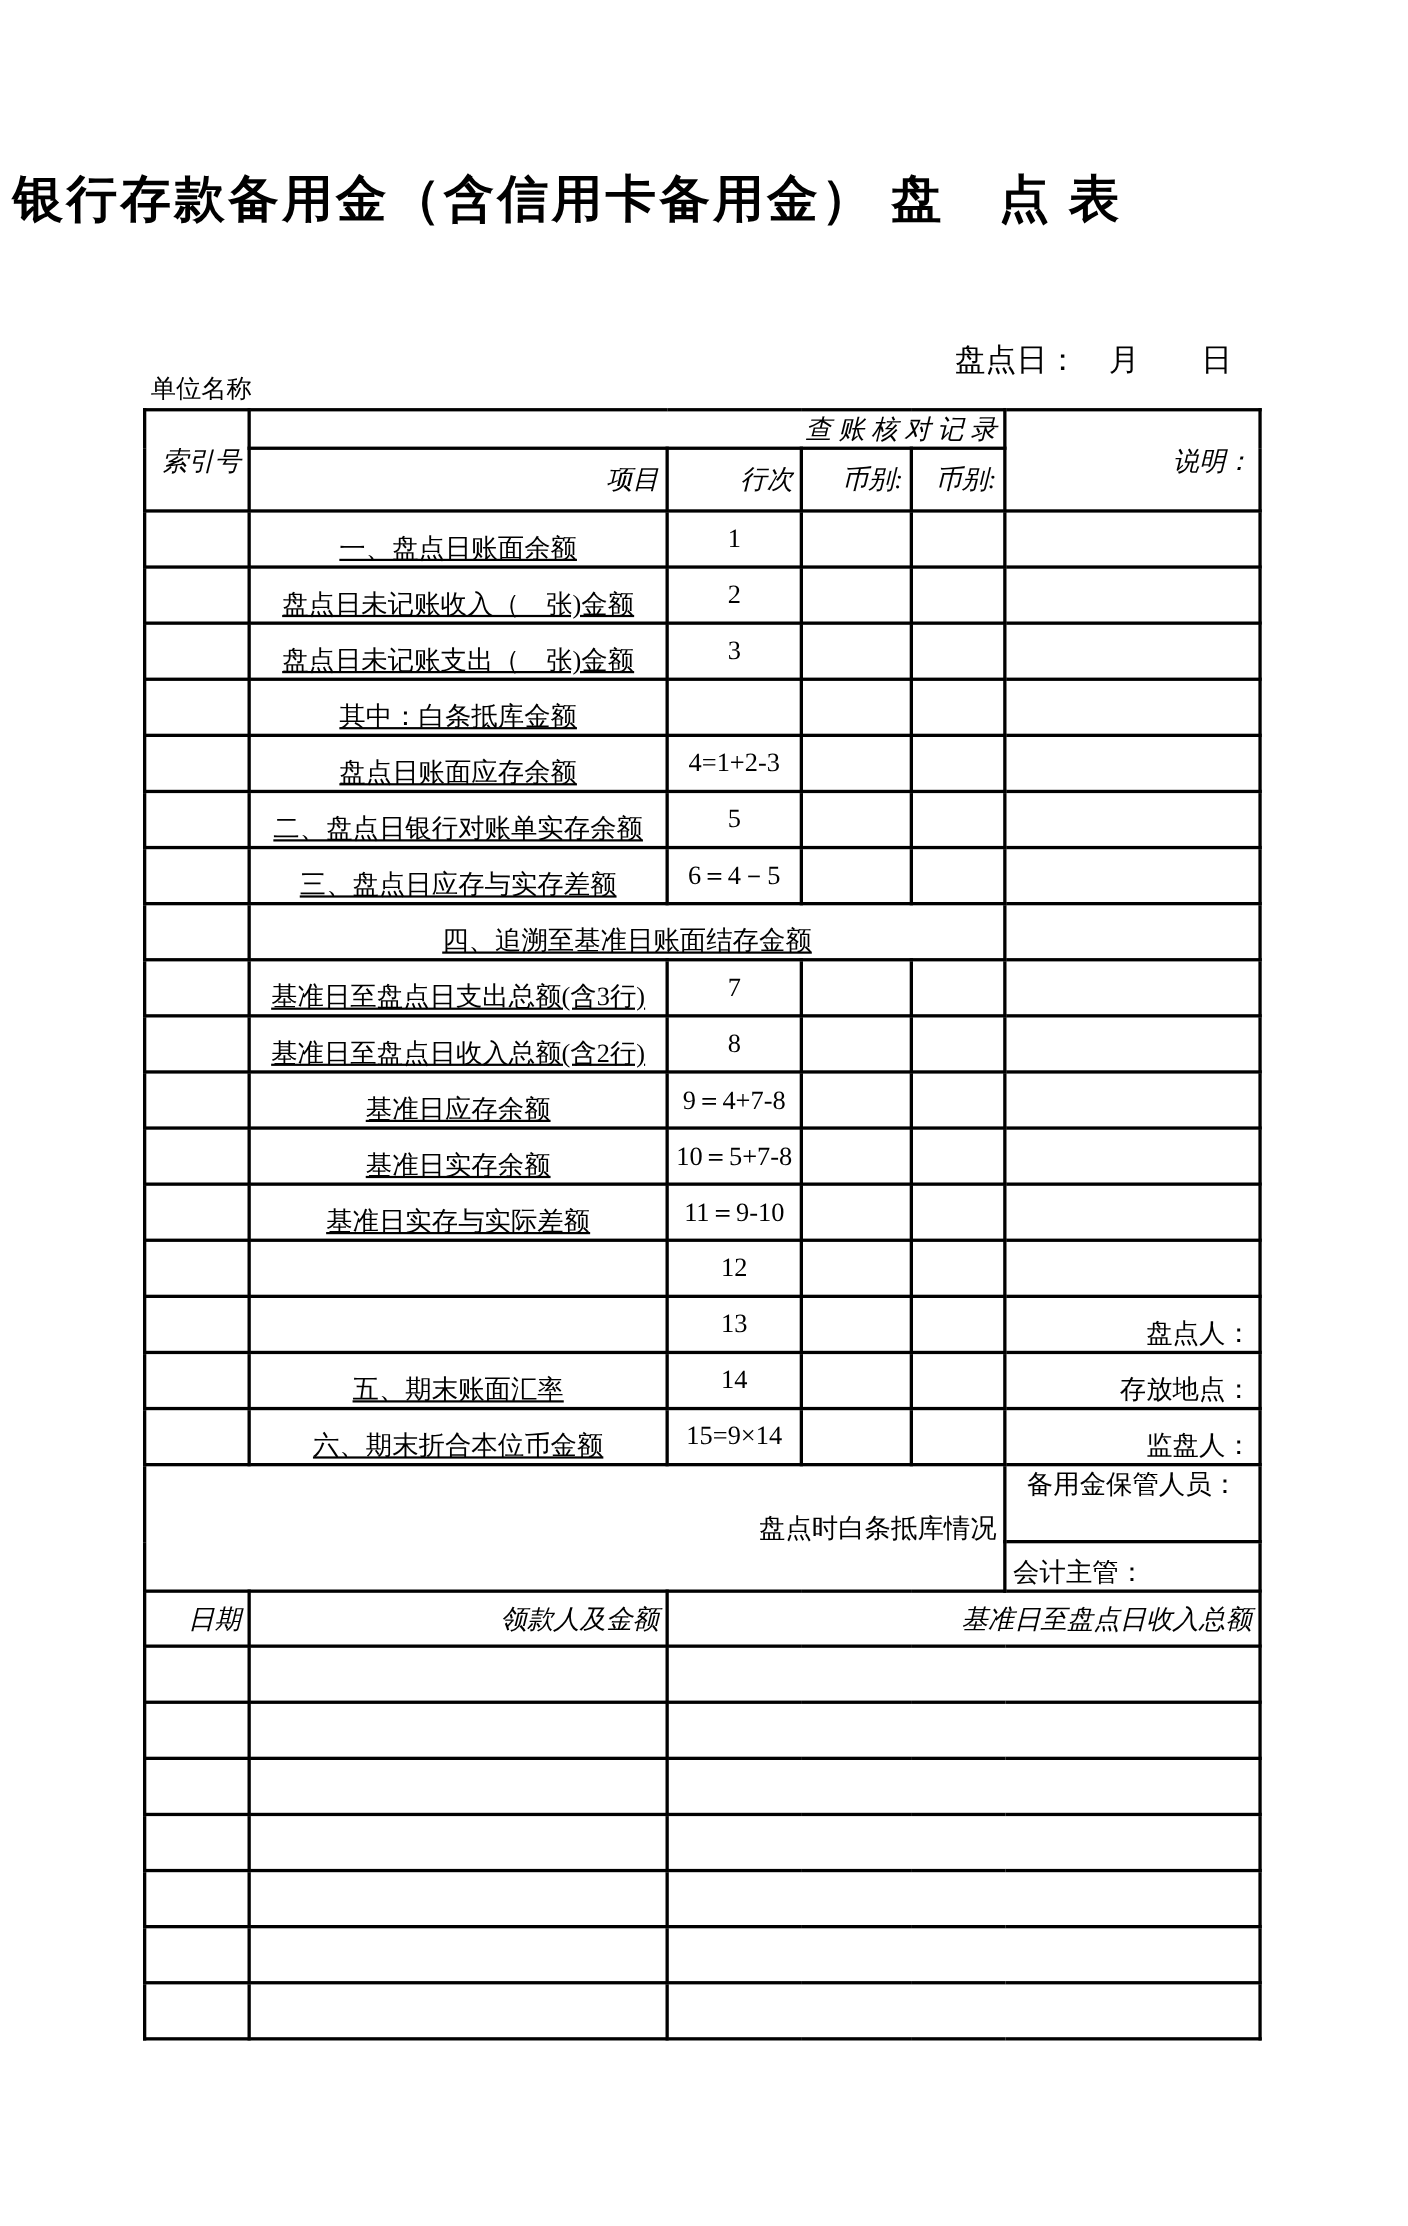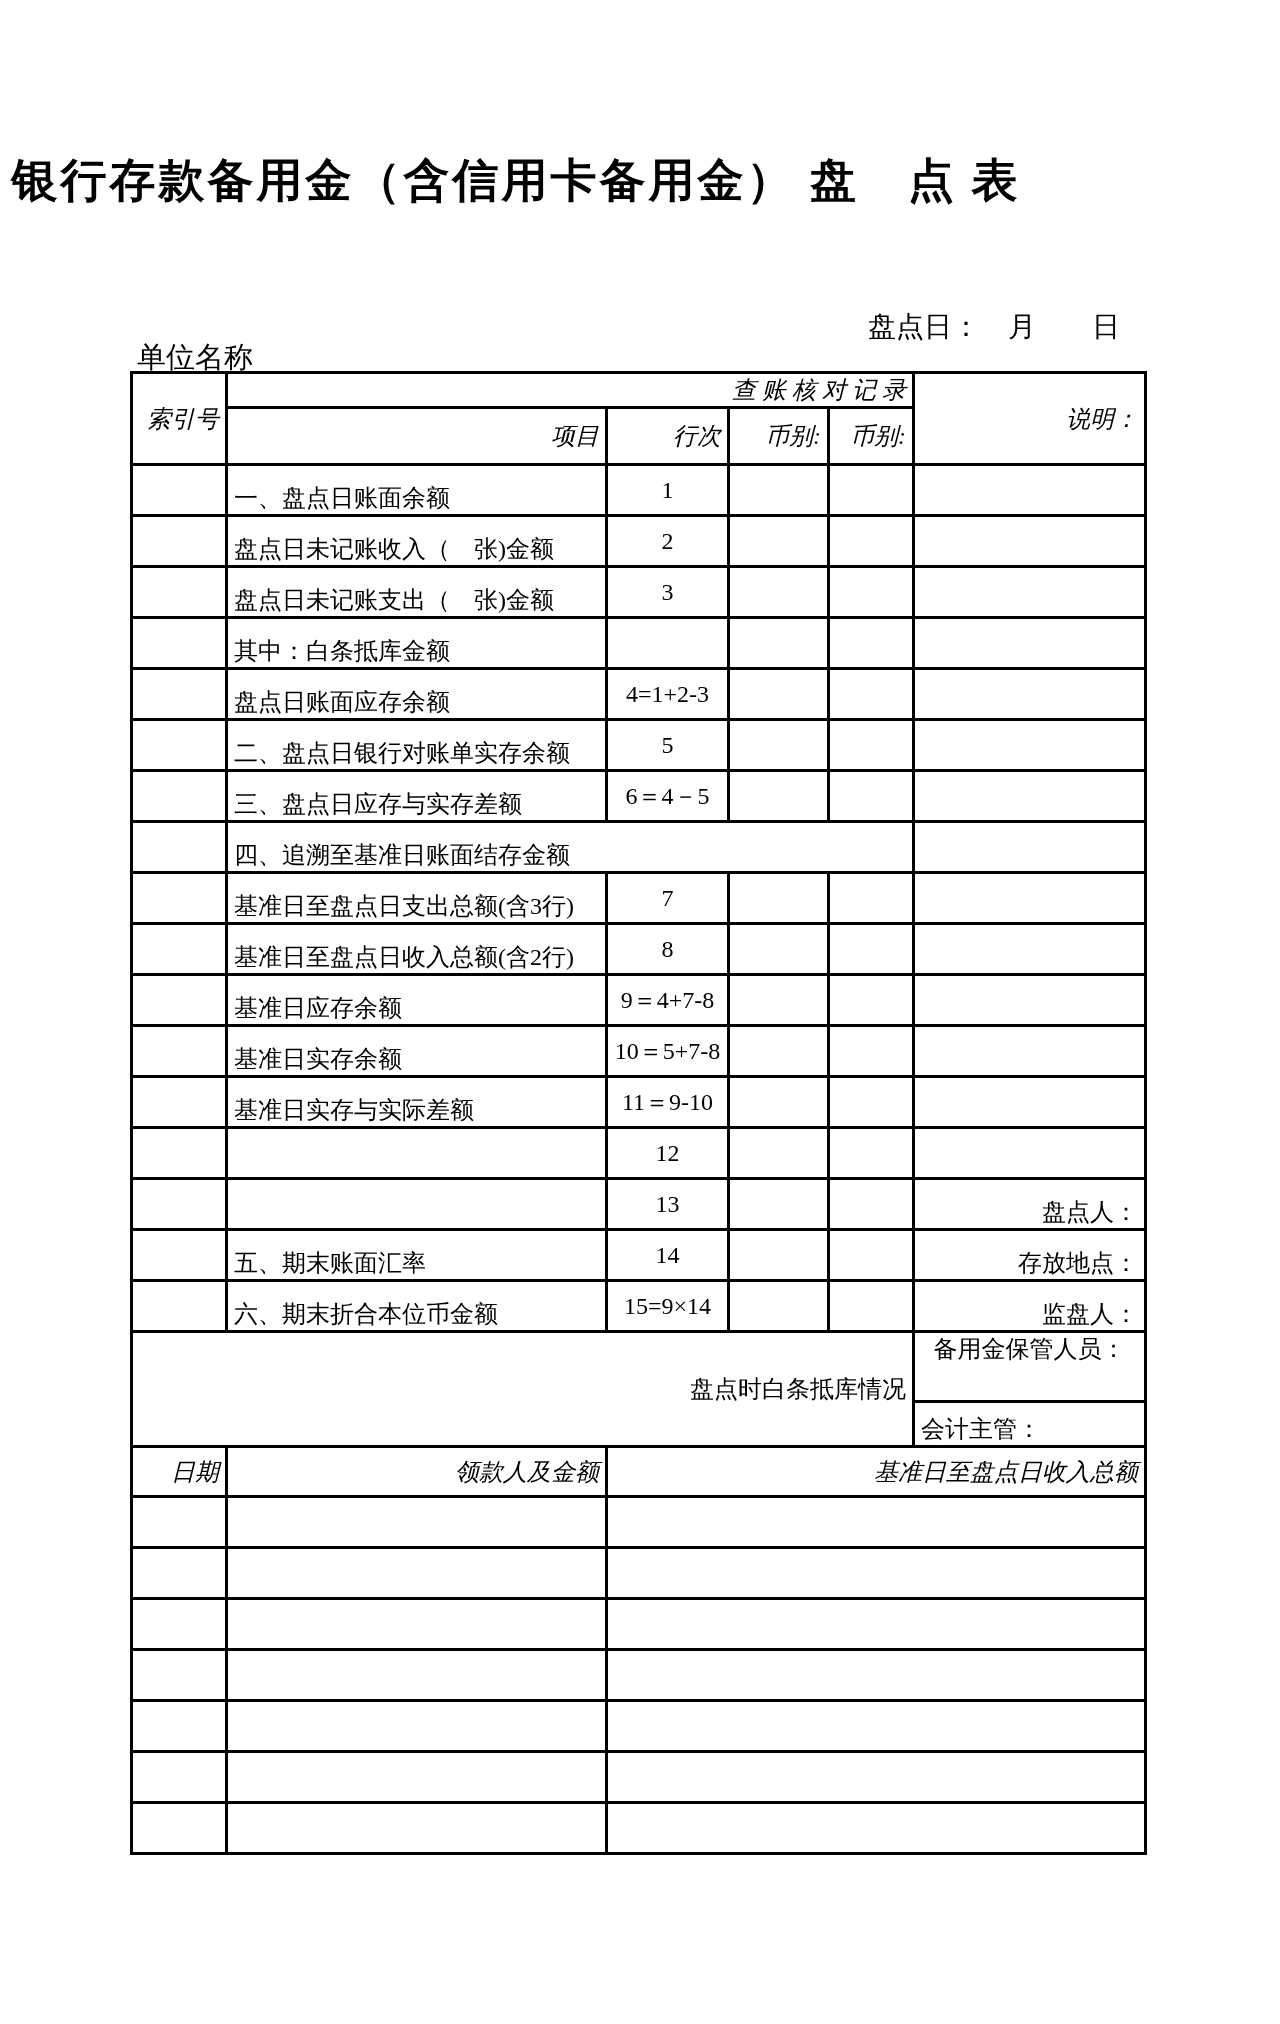--- a/index.html
+++ b/index.html
@@ -17,21 +17,21 @@
     font-size:46px;font-weight:bold;
     letter-spacing:3px;
     white-space:pre;
   }
   .date-line{
     position:absolute;top:308px;left:868px;
     font-size:28px;white-space:pre;font-family:Liberation Mono, monospace;
   }
   .unit-label{
     position:absolute;top:338px;left:137px;
-    font-size:29px;
+    font-size:23px;
   }
   table.form{
     position:absolute;top:371px;left:130px;
     border-collapse:collapse;
     table-layout:fixed;
     width:1017px;
   }
   table.form td{
     border:3px solid #000;
     padding:0 6px;
@@ -40,21 +40,21 @@
   }
   
   .w-idx{width:95px;}
   .w-item{width:380px;}
   .w-line{width:122px;}
   .w-cura{width:100px;}
   .w-curb{width:85px;}
   .w-rem{width:232px;}
 
   td.c-head{text-align:right;vertical-align:middle;font-style:italic;}
-  td.c-item{text-align:left;vertical-align:bottom;padding-bottom:4px;}
+  td.c-item{text-align:center;vertical-align:bottom;padding-bottom:4px;text-decoration:underline;}
   td.c-line{text-align:center;vertical-align:middle;font-size:23px;white-space:nowrap;}
   td.c-blank{vertical-align:middle;}
   td.c-remark{text-align:right;vertical-align:bottom;padding-bottom:4px;}
   td.c-iou{text-align:right;vertical-align:middle;font-size:25px;}
   td.c-custodian{text-align:center;vertical-align:top;padding-top:6px;}
   td.c-chief{text-align:left;vertical-align:bottom;padding-bottom:4px;}
 
   tr.hr1{height:26px;}
   tr.hr2{height:57px;}
   tr.dr{height:51px;}

